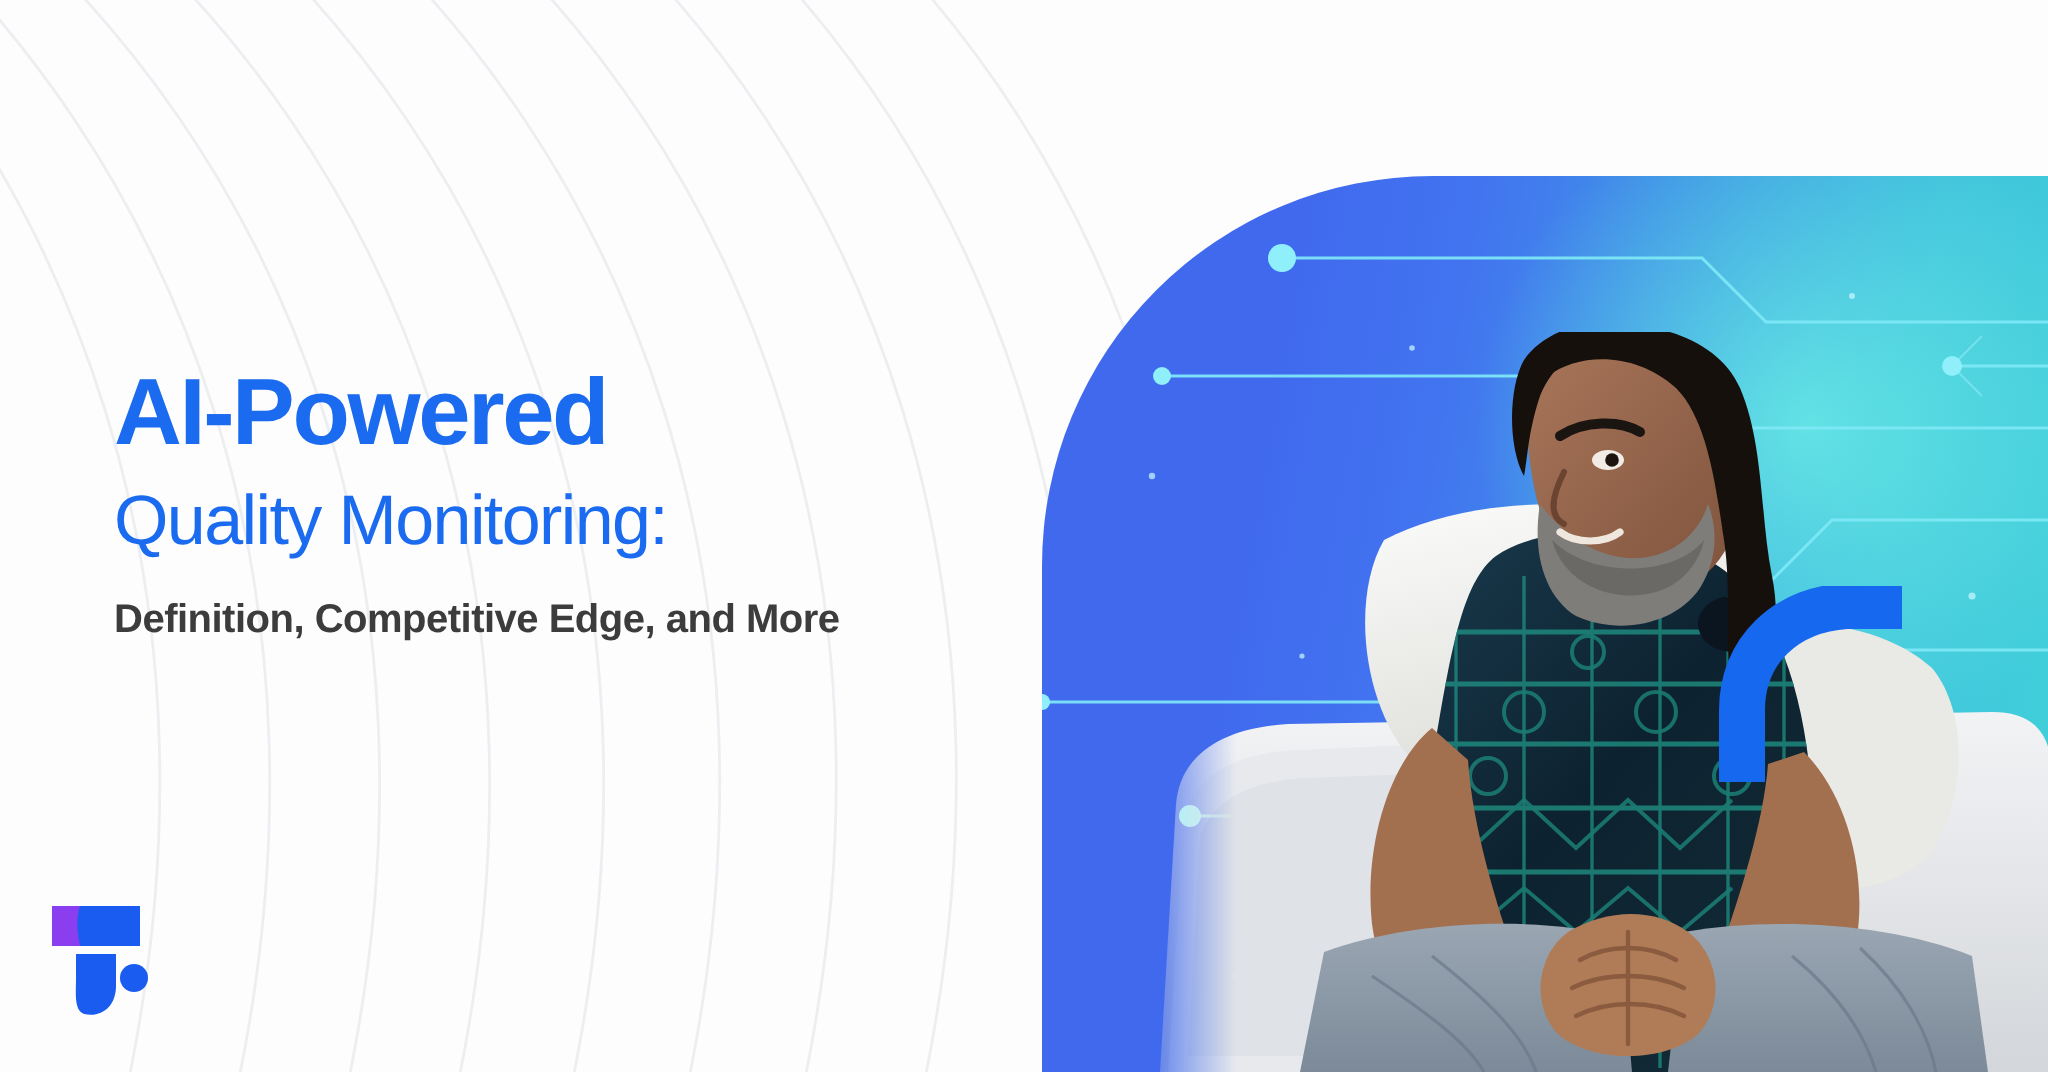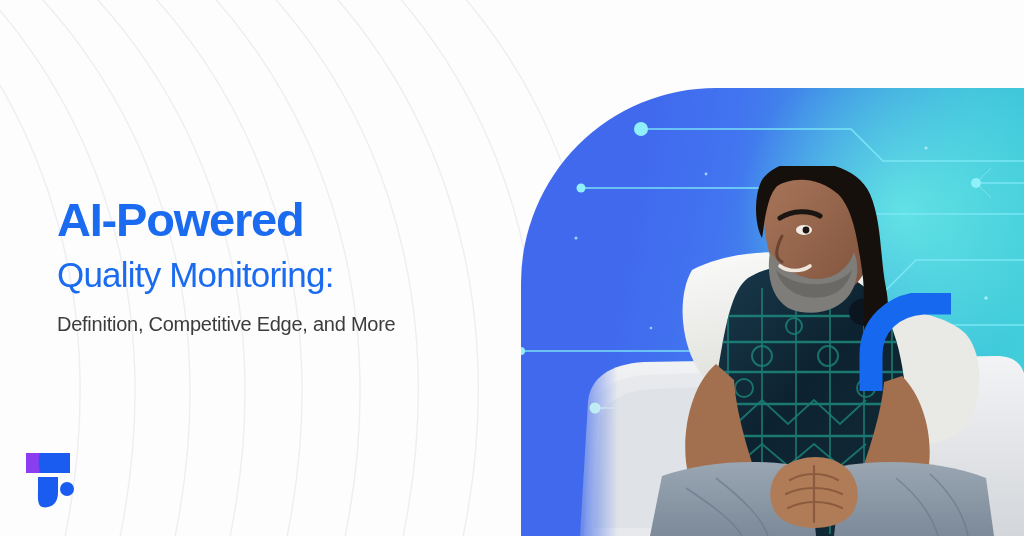--- a/index.html
+++ b/index.html
@@ -62,32 +62,32 @@
   }
 
   
   #accent-arc {
     position:absolute; left:338px; top:205px;
     width:95px; height:100px;
   }
 
   
   #text-block {
-    position:absolute; left:57px; top:196px; width:420px;
+    position:absolute; left:57px; top:182px; width:420px;
   }
   #headline-1 {
     font-size:47px; font-weight:bold; color:#1a6bf0;
     letter-spacing:-1.2px; line-height:1.04; white-space:nowrap;
   }
   #headline-2 {
     font-size:35px; font-weight:normal; color:#1a6bf0;
     letter-spacing:-0.8px; line-height:1.18; margin-top:9px; white-space:nowrap;
   }
   #subheadline {
-    font-size:20px; font-weight:normal; color:#3c3c3c;
+    font-size:20px; font-weight:bold; color:#3c3c3c;
     letter-spacing:-0.25px; line-height:1.38; margin-top:16px; max-width:380px;
   }
 
   
   #logo { position:absolute; left:24px; top:449px; width:58px; height:62px; }
 </style>
 </head>
 <body>
 
 <div id="banner">

